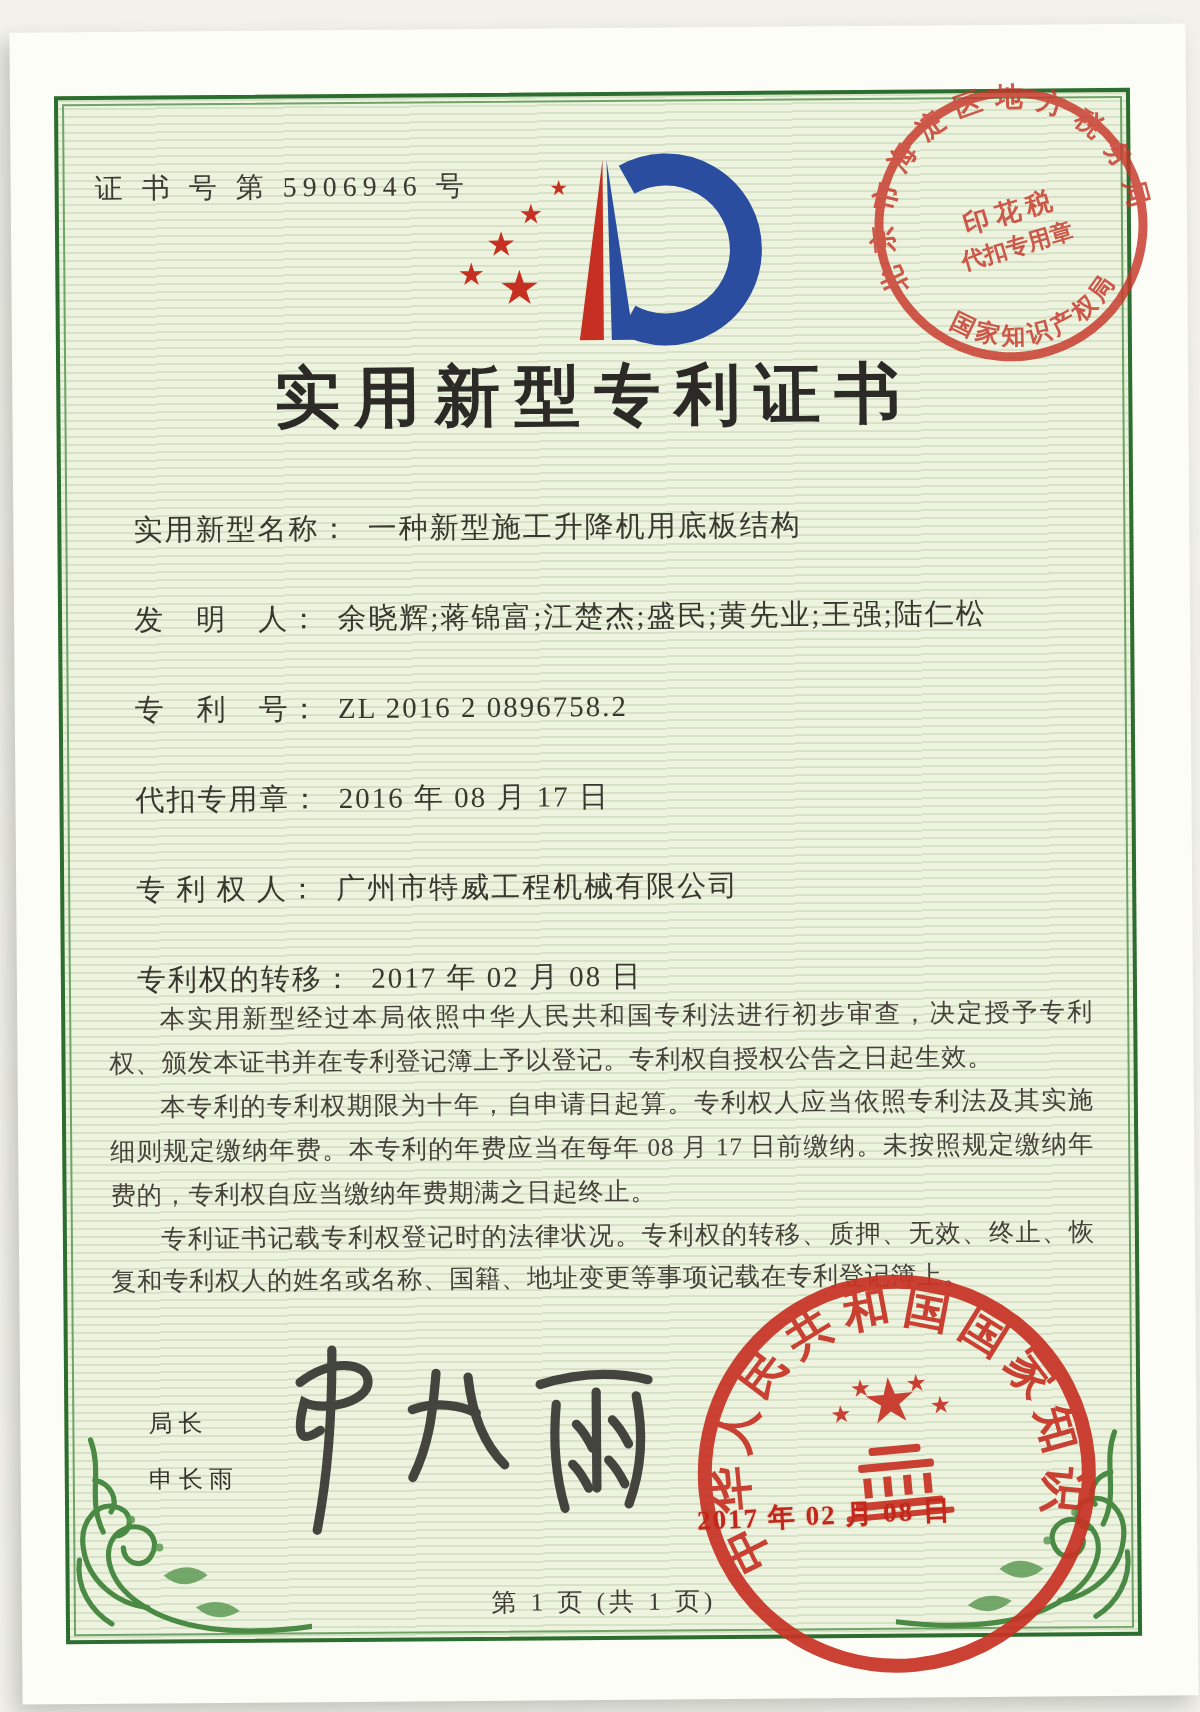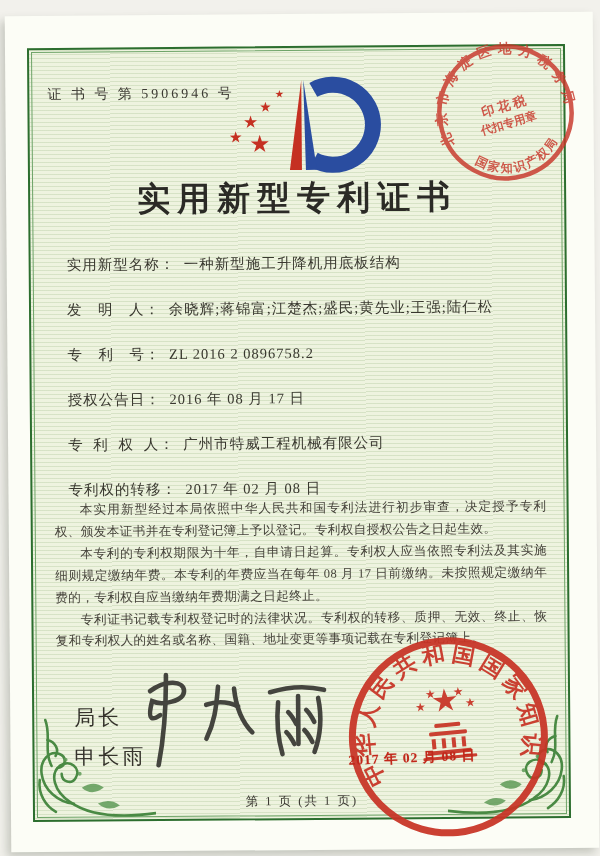--- a/index.html
+++ b/index.html
@@ -15,26 +15,26 @@
          background-image:repeating-linear-gradient(180deg,
             rgba(120,160,95,.20) 0px,rgba(120,160,95,.20) 1px,
             rgba(255,255,255,0) 1px,rgba(255,255,255,0) 4px);}
   .frame::before{content:"";position:absolute;inset:2px;border:1px solid #6ea468;pointer-events:none;}
   .cert-no{position:absolute;left:18px;top:36px;font-size:14px;letter-spacing:3px;color:#3c3a33;}
   .logo{position:absolute;left:188px;top:26px;width:164px;height:102px;}
   .title{position:absolute;left:0;top:128px;width:100%;text-align:center;
          font-size:33px;font-weight:bold;letter-spacing:7px;color:#2b2a26;}
   .fields{position:absolute;left:36px;top:206px;display:flex;flex-direction:column;gap:26px;}
   .field{font-size:14.5px;color:#39382f;letter-spacing:1px;white-space:nowrap;}
-  .flabel{display:inline-block;font-family:Liberation Mono, monospace;}
+  .flabel{display:inline-block;}
   .fvalue{margin-left:4px;}
   .paras{position:absolute;left:22px;top:450px;width:492px;color:#45423a;}
   .paras p{margin:0;font-size:12.6px;line-height:1.74;text-indent:2em;
            text-align:justify;letter-spacing:0.4px;}
-  .director{position:absolute;left:40px;top:654px;font-size:21px;color:#35332c;letter-spacing:3px;font-family:Liberation Serif, serif;}
+  .director{position:absolute;left:40px;top:654px;font-size:12px;color:#35332c;letter-spacing:3px;font-family:Liberation Serif, serif;}
   .director div{margin-bottom:11px;}
   .sig{position:absolute;left:96px;top:612px;width:218px;height:126px;z-index:3;}
   .seal{position:absolute;left:308px;top:584px;width:212px;height:212px;opacity:.93;
         transform:rotate(-5deg);z-index:2;}
   .seal-date{position:absolute;left:314px;top:702px;z-index:4;color:#c1271a;
              font-size:13.5px;font-weight:bold;letter-spacing:1px;transform:rotate(-2deg);
              text-shadow:0 0 1px rgba(193,39,26,.4);}
   .footer{position:absolute;left:0;bottom:8px;width:100%;text-align:center;
           font-size:12.5px;color:#3c3a33;letter-spacing:2px;}
   .flourish{position:absolute;bottom:-6px;width:126px;height:110px;z-index:1;}
@@ -85,21 +85,21 @@
         </div>
         <div class="field">
           <span class="flabel">发　明　人：</span>
           <span class="fvalue">余晓辉;蒋锦富;江楚杰;盛民;黄先业;王强;陆仁松</span>
         </div>
         <div class="field">
           <span class="flabel">专　利　号：</span>
           <span class="fvalue">ZL 2016 2 0896758.2</span>
         </div>
         <div class="field">
-          <span class="flabel">授权公告日：</span>
+          <span class="flabel">代扣专用章：</span>
           <span class="fvalue">2016 年 08 月 17 日</span>
         </div>
         <div class="field">
           <span class="flabel">专 利 权 人：</span>
           <span class="fvalue">广州市特威工程机械有限公司</span>
         </div>
         <div class="field">
           <span class="flabel">专利权的转移：</span>
           <span class="fvalue">2017 年 02 月 08 日</span>
         </div>

